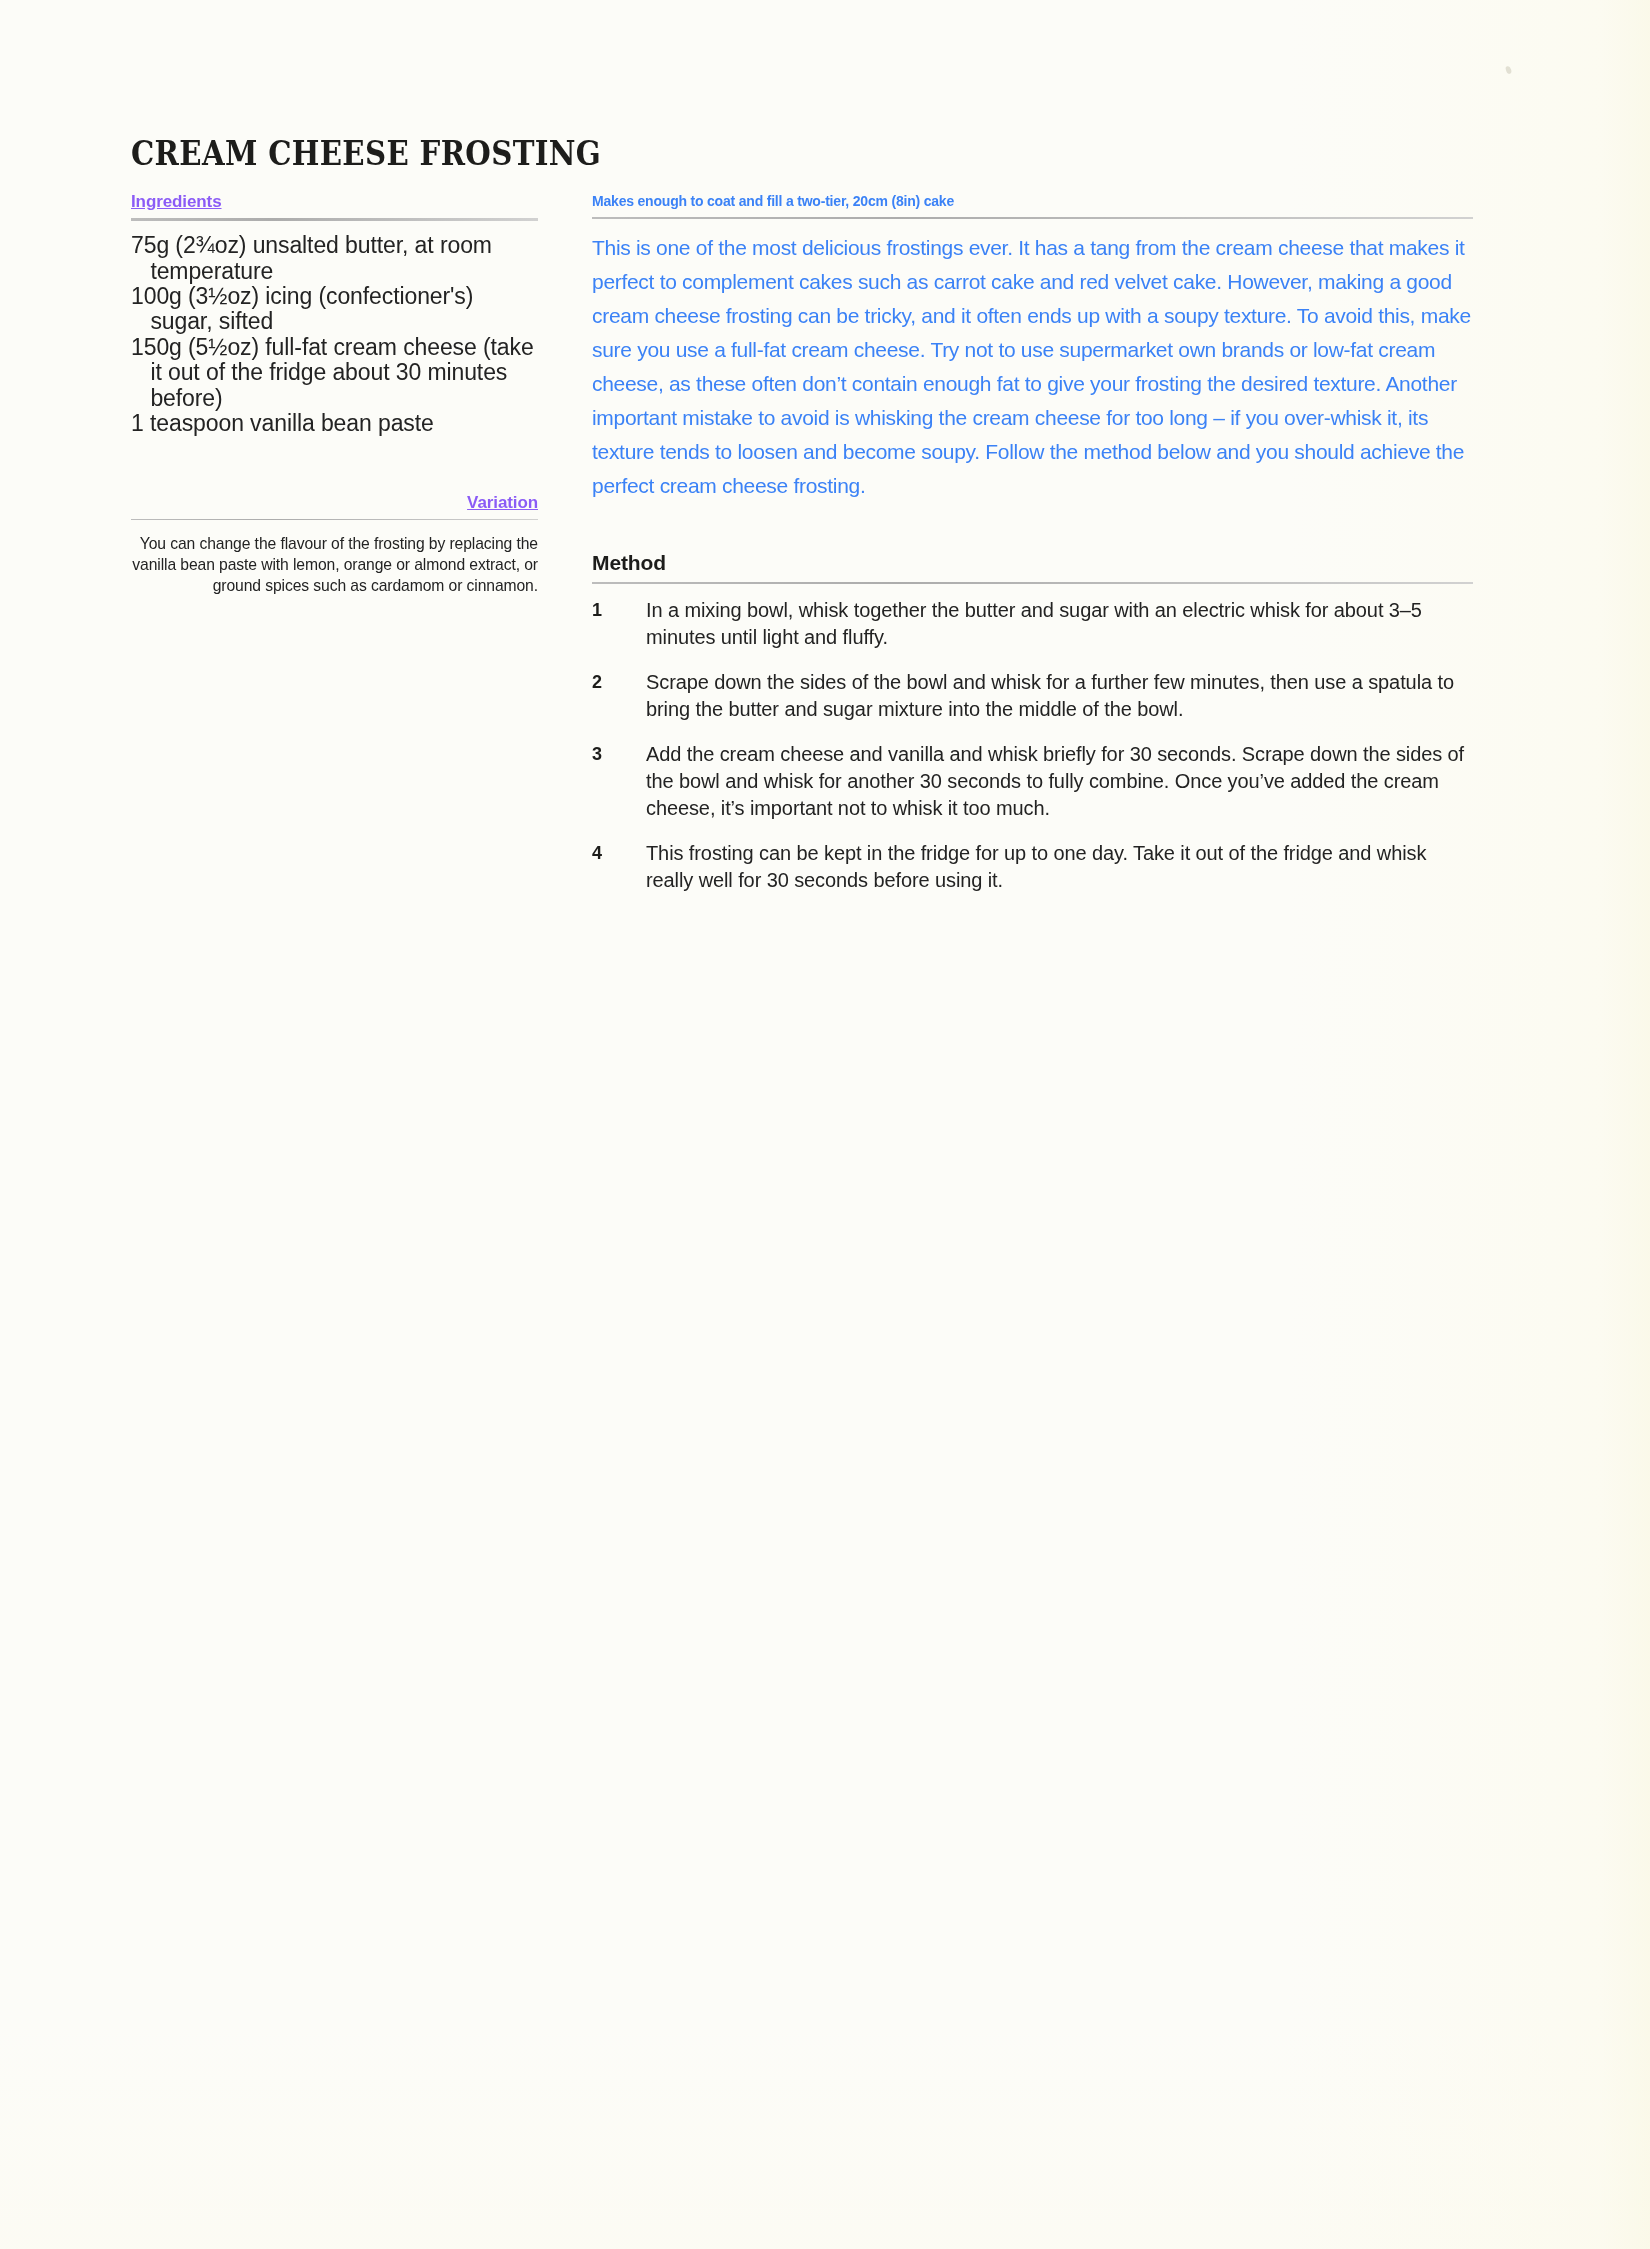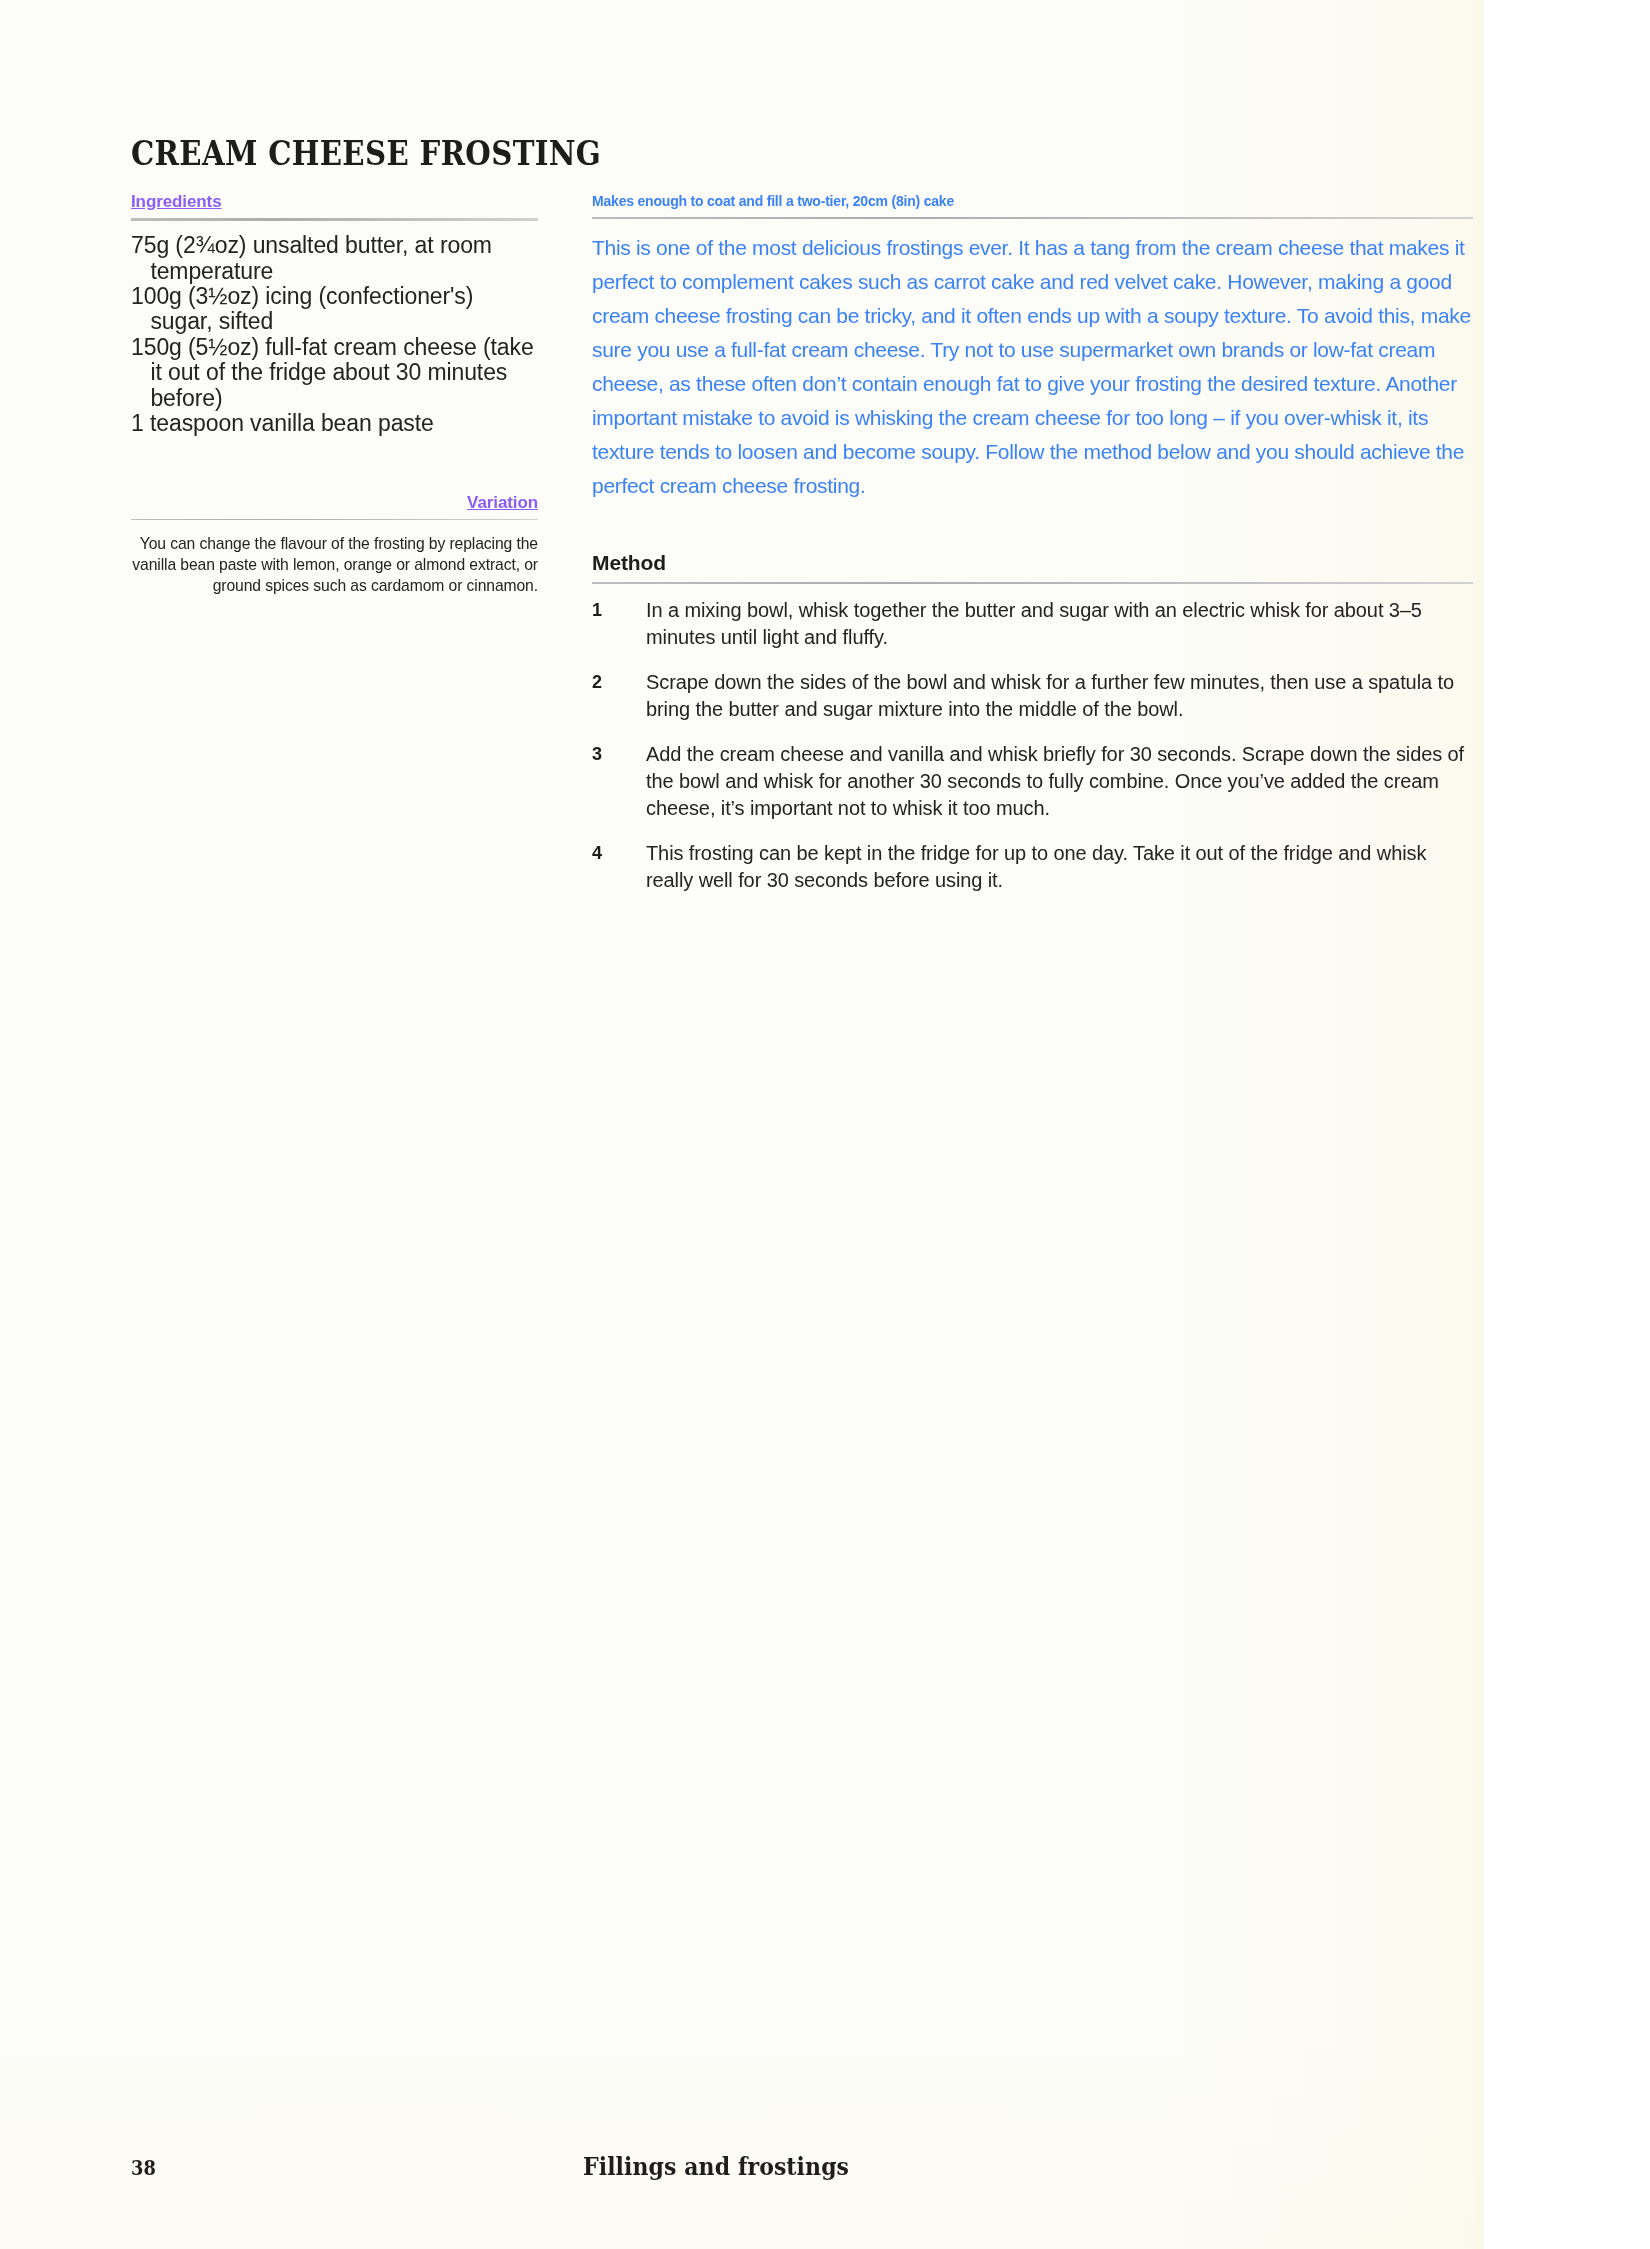--- a/index.html
+++ b/index.html
@@ -4,21 +4,21 @@
 <title>Cream Cheese Frosting</title>
 <style>
   html, body {
     margin: 0;
     padding: 0;
     background: #ffffff;
   }
 
   .page {
     position: relative;
-    width: 1484px;
+    width: 1650px;
     height: 2250px;
     background: #fcfcf8;
     overflow: hidden;
     font-family: "Liberation Sans", sans-serif;
     color: #1a1a1a;
     -webkit-font-smoothing: antialiased;
   }
 
   
   .paper-tint {
@@ -277,19 +277,15 @@
         </li>
         <li class="step">
           <span class="step-num">4</span>
           <span>This frosting can be kept in the fridge for up to one day. Take it out of the fridge and whisk really well for 30 seconds before using it.</span>
         </li>
       </ol>
     </section>
 
   </div>
 
-  <div class="footer">
-    <div class="page-number">38</div>
-    <div class="chapter-name">Fillings and frostings</div>
-  </div>
 
 </div>
 
 
 </body></html>

